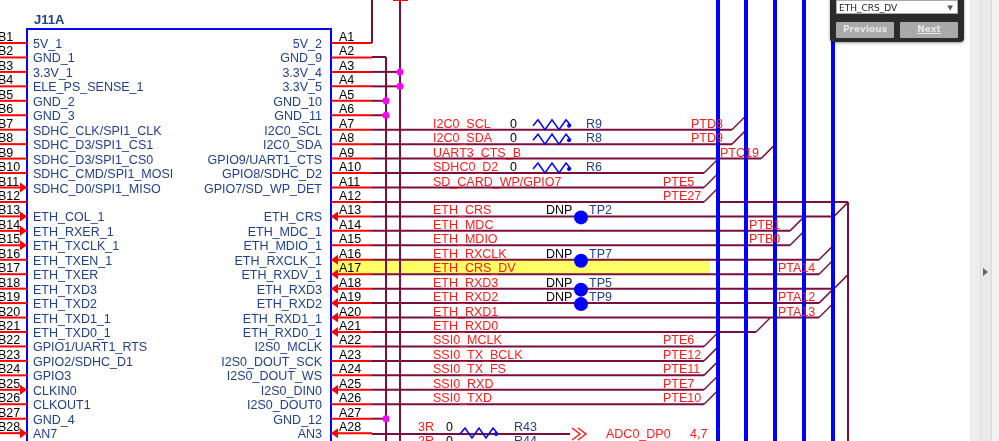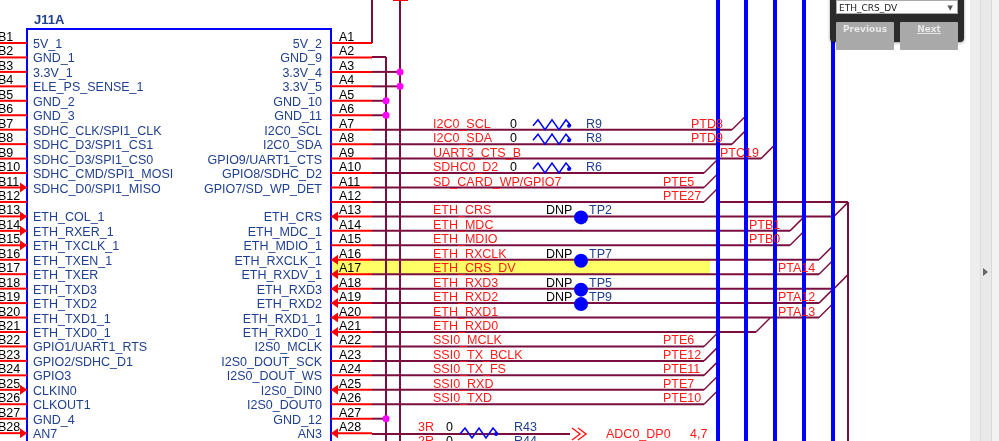--- a/index.html
+++ b/index.html
@@ -7,21 +7,21 @@
   #canvas { position:absolute; left:0; top:0; width:999px; height:441px; }
   .pin-label { font-size:12.5px; fill:#1f3f8f; font-family:"Liberation Sans", sans-serif; }
   .pin-num { font-size:12.5px; fill:#000; font-family:"Liberation Sans", sans-serif; }
   .net-label { font-size:12.5px; fill:#ff1a1a; font-family:"Liberation Sans", sans-serif; }
   .blk { font-size:12.5px; fill:#000; font-family:"Liberation Sans", sans-serif; }
   .tp { font-size:12.5px; fill:#1f3f8f; font-family:"Liberation Sans", sans-serif; }
   .title { font-size:13px; fill:#1f3f8f; font-weight:bold; font-family:"Liberation Sans", sans-serif; }
   .findbox { position:absolute; left:830px; top:-4px; width:134px; height:46px; background:#2b2b2b; border-radius:0 0 4px 4px; box-shadow:0 1px 3px rgba(0,0,0,0.4); }
   .findbox select, .findbox .sel { position:absolute; left:6px; top:4px; width:122px; height:14px; background:#fff; border:1px solid #aaa; font-size:9px; font-family:"DejaVu Sans", sans-serif; color:#222; line-height:14px; padding-left:2px; box-sizing:border-box; }
   .findbox .sel .arrow { position:absolute; right:4px; top:0; font-size:7px; color:#555; }
-  .findbox .btn { position:absolute; top:26px; height:28px; background:#a9a9a9; color:#e8e8e8; font-size:9px; font-weight:bold; font-family:"DejaVu Sans", sans-serif; text-align:center; line-height:14px; border-radius:1px; }
+  .findbox .btn { position:absolute; top:26px; height:16px; background:#a9a9a9; color:#e8e8e8; font-size:9px; font-weight:bold; font-family:"DejaVu Sans", sans-serif; text-align:center; line-height:14px; border-radius:1px; }
   .findbox .prev { left:6px; width:58px; }
   .findbox .next { left:70px; width:58px;text-decoration:underline; }
   .rpanel { position:absolute; left:970px; top:0; width:29px; height:441px; background:#f2f2f2; }
   .rpanel .strip1 { position:absolute; left:0; top:0; width:10px; height:441px; background:#ededed; border-right:1px solid #dcdcdc; }
   .rpanel .strip2 { position:absolute; left:11px; top:0; width:10px; height:441px; background:#e9e9e9; border-right:1px solid #d8d8d8; }
   .rpanel .tri { position:absolute; left:13px; top:268px; width:0; height:0; border-top:4px solid transparent; border-bottom:4px solid transparent; border-left:5px solid #666; }
 </style>
 </head>
 <body>
 

